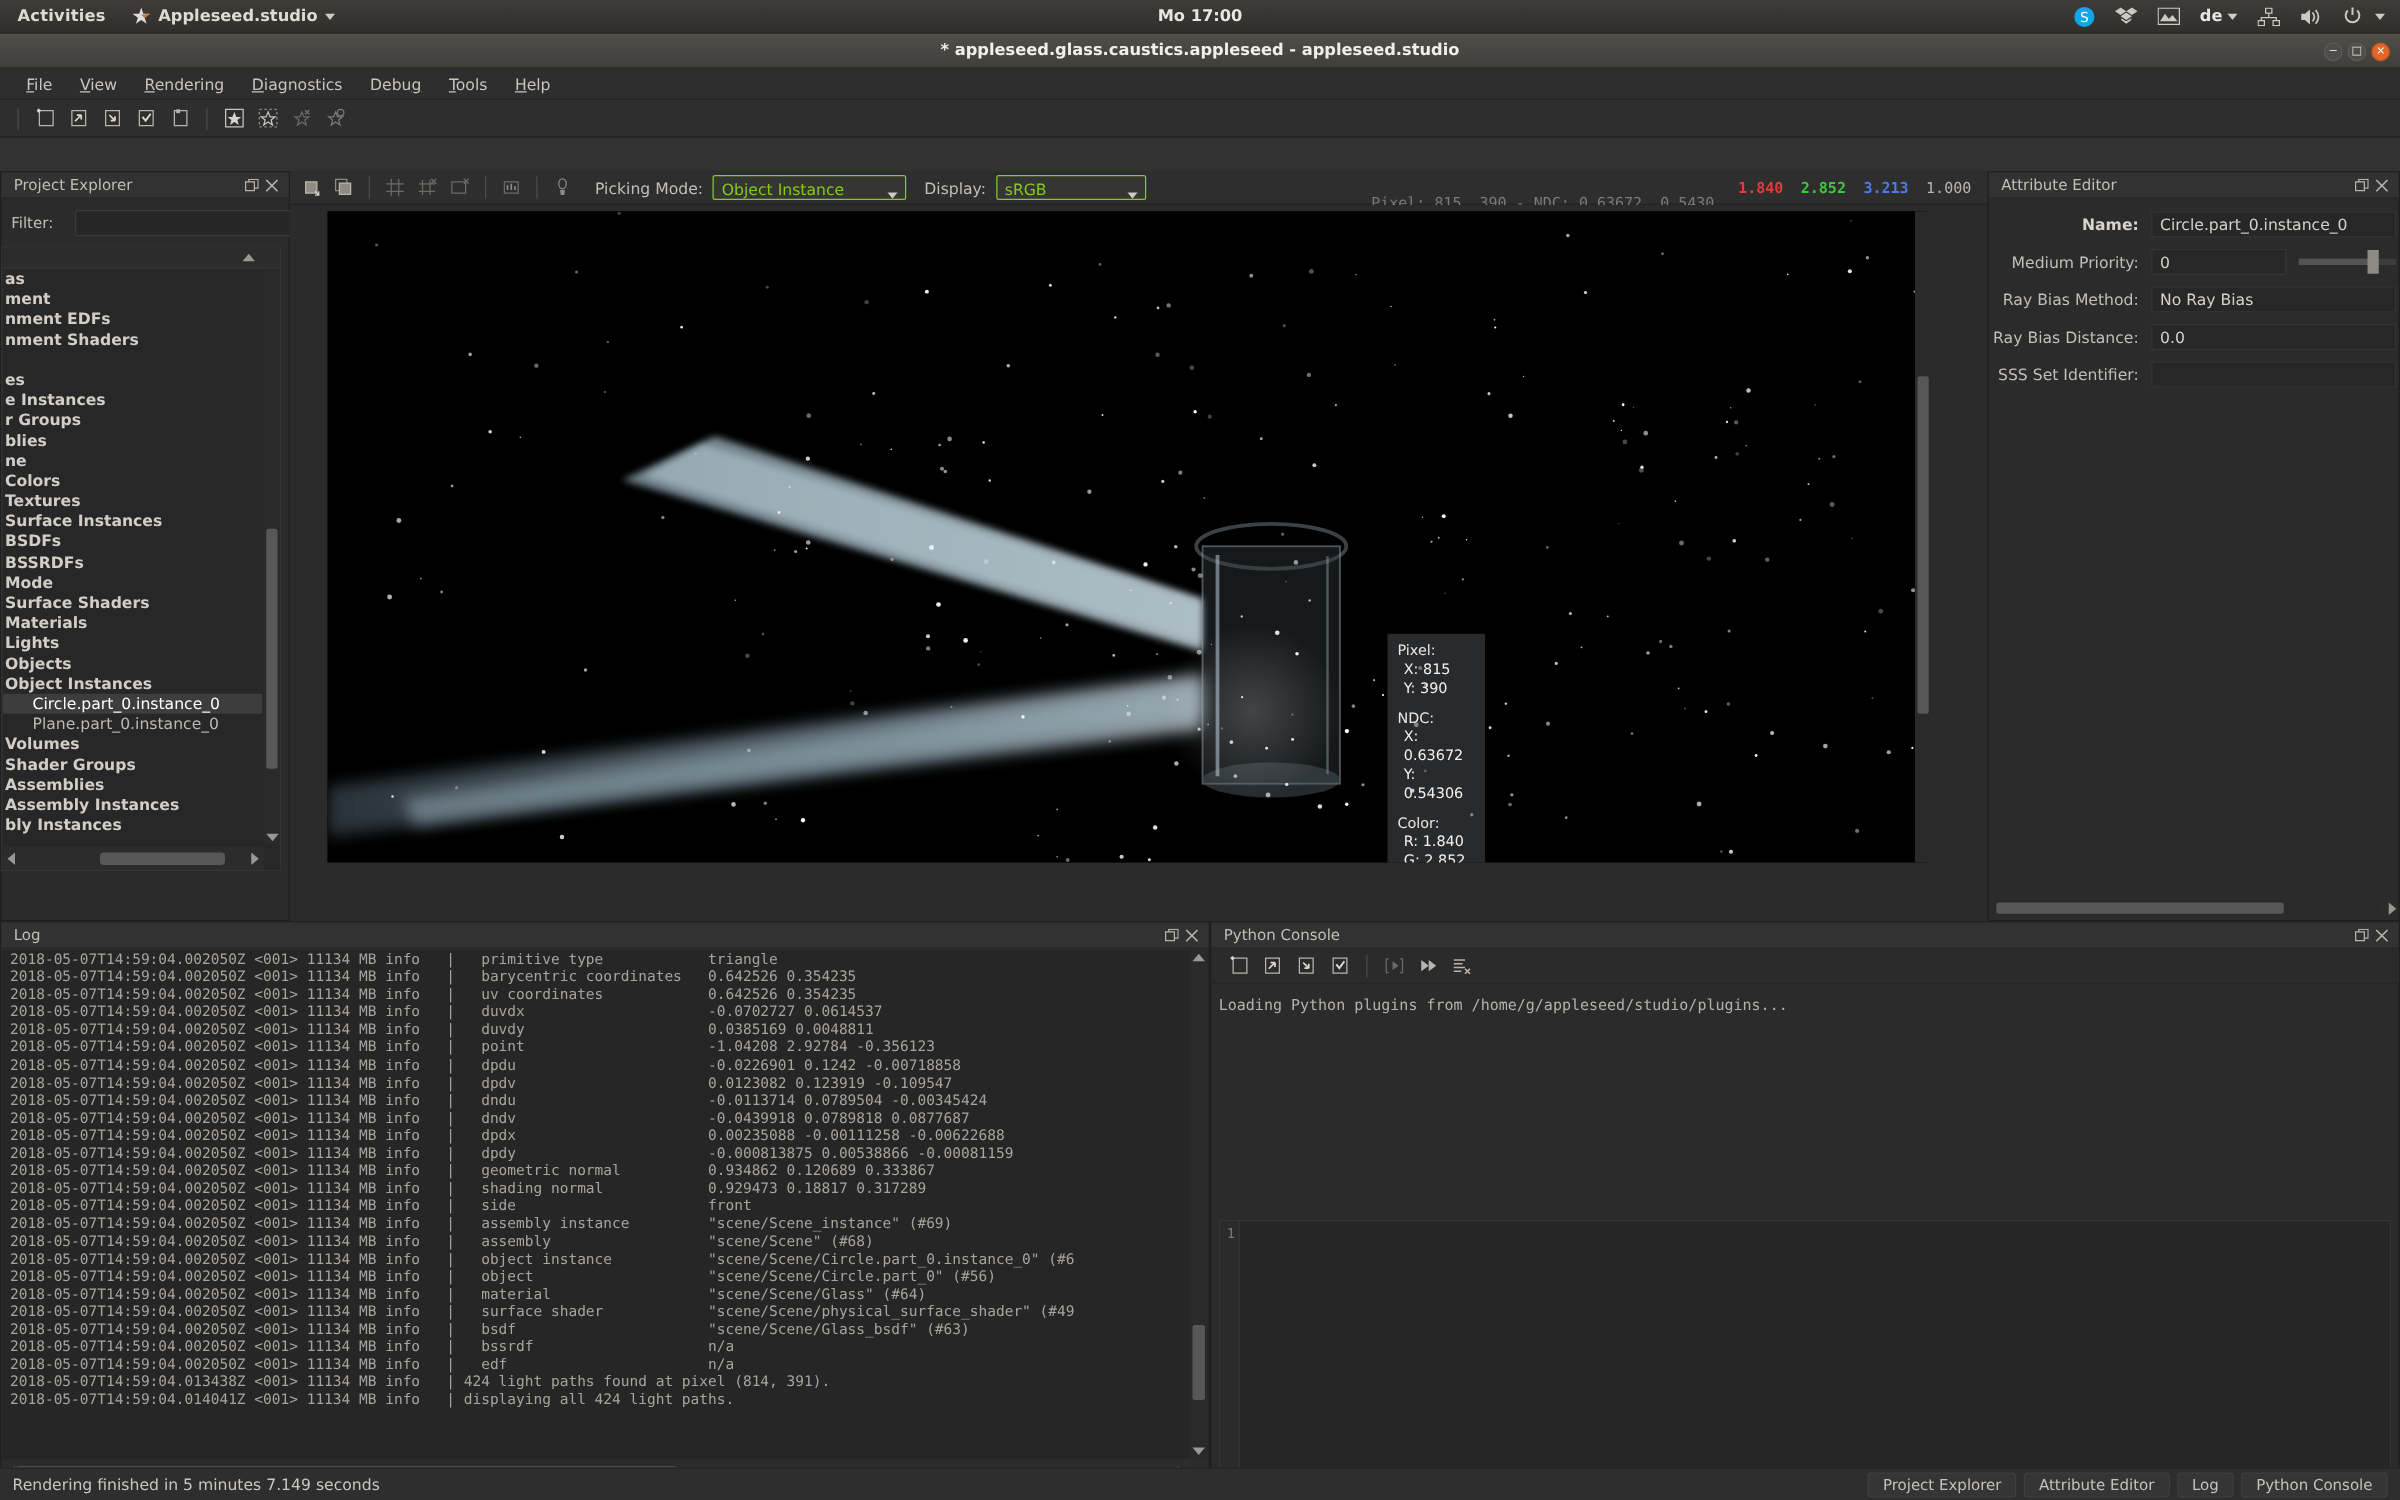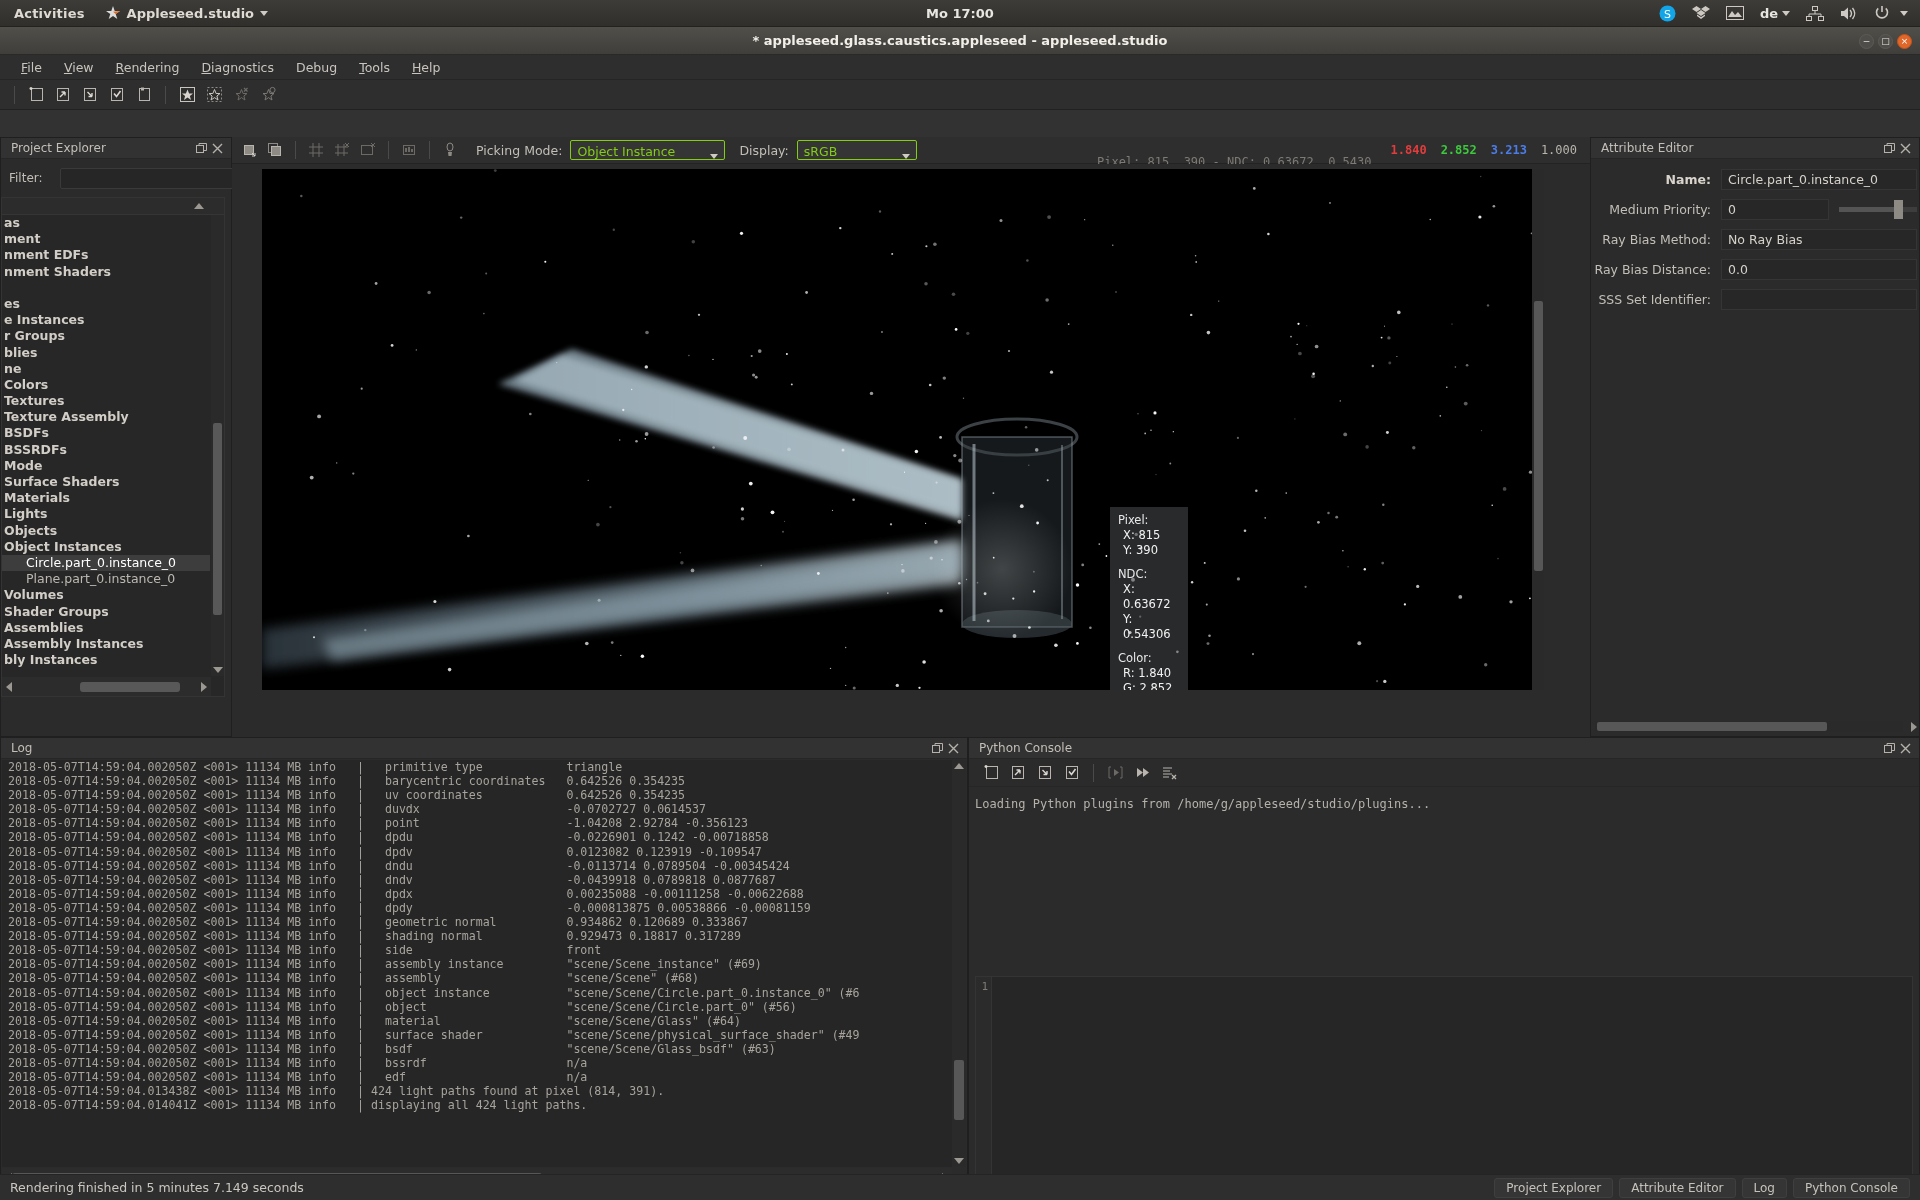--- a/index.html
+++ b/index.html
@@ -341,21 +341,21 @@
             <div class="tree-row bold">nment EDFs</div>
             <div class="tree-row bold">nment Shaders</div>
             <div class="tree-row"></div>
             <div class="tree-row bold">es</div>
             <div class="tree-row bold">e Instances</div>
             <div class="tree-row bold">r Groups</div>
             <div class="tree-row bold">blies</div>
             <div class="tree-row bold">ne</div>
             <div class="tree-row bold">Colors</div>
             <div class="tree-row bold">Textures</div>
-            <div class="tree-row bold">Texture Assembly</div>
+            <div class="tree-row bold">Surface Instances</div>
             <div class="tree-row bold">BSDFs</div>
             <div class="tree-row bold">BSSRDFs</div>
             <div class="tree-row bold">Mode</div>
             <div class="tree-row bold">Surface Shaders</div>
             <div class="tree-row bold">Materials</div>
             <div class="tree-row bold">Lights</div>
             <div class="tree-row bold">Objects</div>
             <div class="tree-row bold">Object Instances</div>
             <div class="tree-row child selected">Circle.part_0.instance_0</div>
             <div class="tree-row child">Plane.part_0.instance_0</div>
@@ -817,20 +817,21 @@
           <svg width="11" height="11" viewBox="0 0 11 11">
               <path d="M1 1 L10 10 M10 1 L1 10" stroke="#b6b2ab" stroke-width="1.4"></path>
             </svg>
         </span>
       </div>
       <div class="log-body" id="log-lines">
           <div class="log-line">2018-05-07T14:59:04.002050Z &lt;001&gt; 11134 MB info   |   primitive type            triangle</div>
           <div class="log-line">2018-05-07T14:59:04.002050Z &lt;001&gt; 11134 MB info   |   barycentric coordinates   0.642526 0.354235</div>
           <div class="log-line">2018-05-07T14:59:04.002050Z &lt;001&gt; 11134 MB info   |   uv coordinates            0.642526 0.354235</div>
           <div class="log-line">2018-05-07T14:59:04.002050Z &lt;001&gt; 11134 MB info   |   duvdx                     -0.0702727 0.0614537</div>
+          <div class="log-line">2018-05-07T14:59:04.002050Z &lt;001&gt; 11134 MB info   |   duvdy                     0.0385169 0.0048811</div>
           <div class="log-line">2018-05-07T14:59:04.002050Z &lt;001&gt; 11134 MB info   |   point                     -1.04208 2.92784 -0.356123</div>
           <div class="log-line">2018-05-07T14:59:04.002050Z &lt;001&gt; 11134 MB info   |   dpdu                      -0.0226901 0.1242 -0.00718858</div>
           <div class="log-line">2018-05-07T14:59:04.002050Z &lt;001&gt; 11134 MB info   |   dpdv                      0.0123082 0.123919 -0.109547</div>
           <div class="log-line">2018-05-07T14:59:04.002050Z &lt;001&gt; 11134 MB info   |   dndu                      -0.0113714 0.0789504 -0.00345424</div>
           <div class="log-line">2018-05-07T14:59:04.002050Z &lt;001&gt; 11134 MB info   |   dndv                      -0.0439918 0.0789818 0.0877687</div>
           <div class="log-line">2018-05-07T14:59:04.002050Z &lt;001&gt; 11134 MB info   |   dpdx                      0.00235088 -0.00111258 -0.00622688</div>
           <div class="log-line">2018-05-07T14:59:04.002050Z &lt;001&gt; 11134 MB info   |   dpdy                      -0.000813875 0.00538866 -0.00081159</div>
           <div class="log-line">2018-05-07T14:59:04.002050Z &lt;001&gt; 11134 MB info   |   geometric normal          0.934862 0.120689 0.333867</div>
           <div class="log-line">2018-05-07T14:59:04.002050Z &lt;001&gt; 11134 MB info   |   shading normal            0.929473 0.18817 0.317289</div>
           <div class="log-line">2018-05-07T14:59:04.002050Z &lt;001&gt; 11134 MB info   |   side                      front</div>

